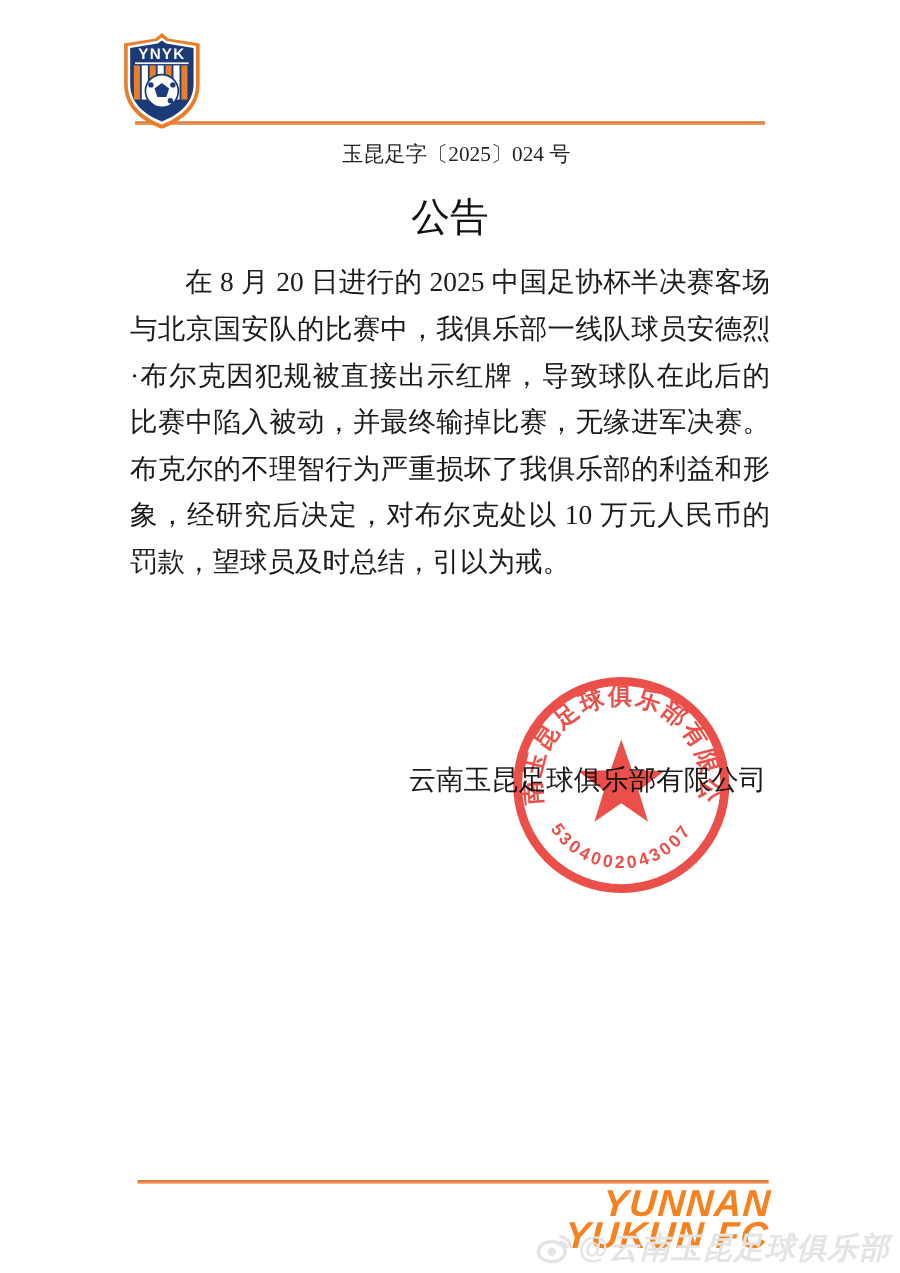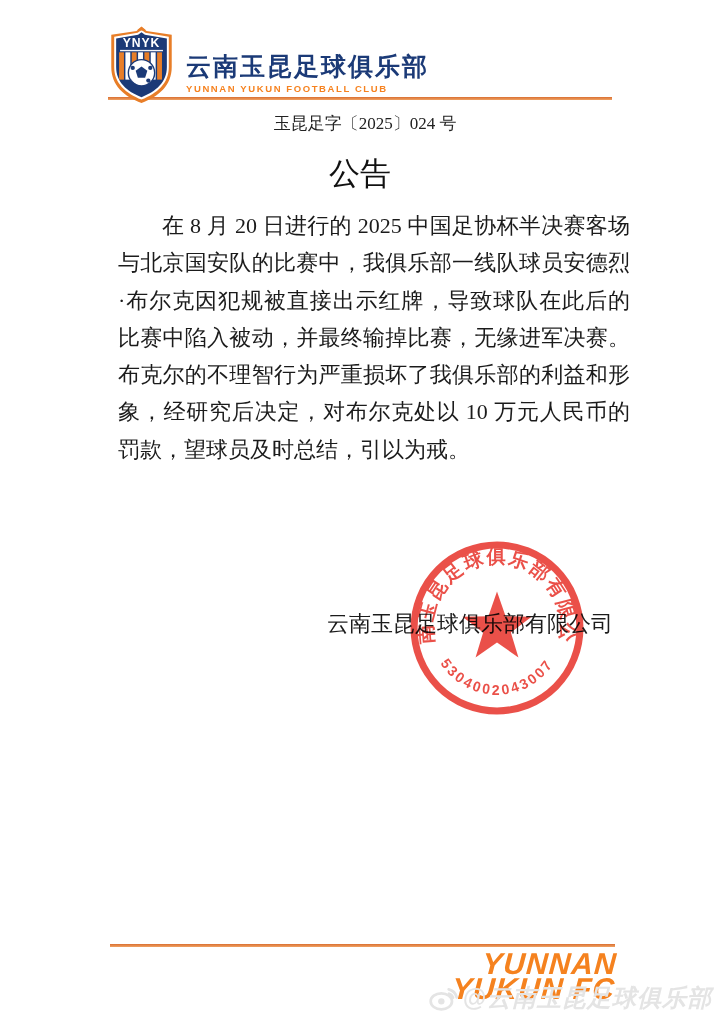--- a/index.html
+++ b/index.html
@@ -3,31 +3,31 @@
 <meta charset="utf-8">
 <style>
   html,body{margin:0;padding:0;background:#ffffff;}
   .page{
     position:relative;width:720px;height:1018px;background:#ffffff;overflow:hidden;
     font-family:"Liberation Serif","DejaVu Serif",serif;color:#1a1a1a;
   }
   
   .header-rule{position:absolute;left:108px;top:97px;width:504px;height:3px;
     background:linear-gradient(#d96f31,#f0a264);z-index:1;}
-  .logo{position:absolute;left:108px;top:26px;z-index:2;text-decoration:underline;}
+  .logo{position:absolute;left:96px;top:26px;z-index:2;text-decoration:underline;}
   .club-names{position:absolute;left:186px;top:52px;z-index:2;
     font-family:"Liberation Sans","DejaVu Sans",sans-serif;}
   .club-zh{font-size:25px;font-weight:700;color:#1b3a77;letter-spacing:2px;line-height:28px;}
   .club-en{font-size:9.5px;font-weight:700;color:#f6821f;letter-spacing:1.6px;margin-top:3px;}
   
   .doc-number{position:absolute;left:0;top:112px;width:730px;text-align:center;
     font-size:17px;color:#222;}
   .doc-title{position:absolute;left:0;top:153px;width:720px;text-align:center;
     font-size:31px;font-weight:400;color:#111;}
-  .doc-body{position:absolute;left:118px;top:207px;width:512px;
+  .doc-body{position:absolute;left:104px;top:207px;width:512px;
     font-size:22px;line-height:37.3px;text-align:justify;color:#1b1b1b;}
   .doc-body p{margin:0;text-indent:2em;}
   
   .signature{position:absolute;top:605px;right:107px;text-align:center;
     font-size:22px;line-height:37px;color:#1b1b1b;z-index:2;}
   .stamp{position:absolute;left:408px;top:539px;width:178px;height:178px;z-index:3;
     opacity:.88;mix-blend-mode:multiply;pointer-events:none;}
   
   .footer-rule{position:absolute;left:110px;top:944px;width:505px;height:3px;
     background:linear-gradient(#d96f31,#f0a264);}
@@ -70,24 +70,20 @@
       <rect x="12" y="24.5" width="44" height="1.4" fill="#ffffff" opacity="0.95"></rect>
       <circle cx="34" cy="48" r="13.5" fill="#ffffff" stroke="#1B3A77" stroke-width="1.4"></circle>
       <polygon points="34,41.5 40,46 37.7,53 30.3,53 28,46" fill="#1B3A77"></polygon>
       <path d="M22 52 A13.5 13.5 0 0 0 33 61.4 A16 16 0 0 1 22 52 Z" fill="#1B3A77"></path>
       <circle cx="25" cy="43" r="2.2" fill="#1B3A77"></circle>
       <circle cx="43" cy="43" r="2.2" fill="#1B3A77"></circle>
       <circle cx="41" cy="56" r="2.2" fill="#1B3A77"></circle>
     </svg>
   </div>
 
-  <div class="club-names">
-    <div class="club-zh">云南玉昆足球俱乐部</div>
-    <div class="club-en">YUNNAN YUKUN FOOTBALL CLUB</div>
-  </div>
 
   <div class="doc-number">玉昆足字〔2025〕024 号</div>
   <div class="doc-title">公告</div>
 
   <div class="doc-body">
     <p>在 8 月 20 日进行的 2025 中国足协杯半决赛客场与北京国安队的比赛中，我俱乐部一线队球员安德烈·布尔克因犯规被直接出示红牌，导致球队在此后的比赛中陷入被动，并最终输掉比赛，无缘进军决赛。布克尔的不理智行为严重损坏了我俱乐部的利益和形象，经研究后决定，对布尔克处以 10 万元人民币的罚款，望球员及时总结，引以为戒。</p>
   </div>
 
   <div class="signature">
     <div>云南玉昆足球俱乐部有限公司</div>

